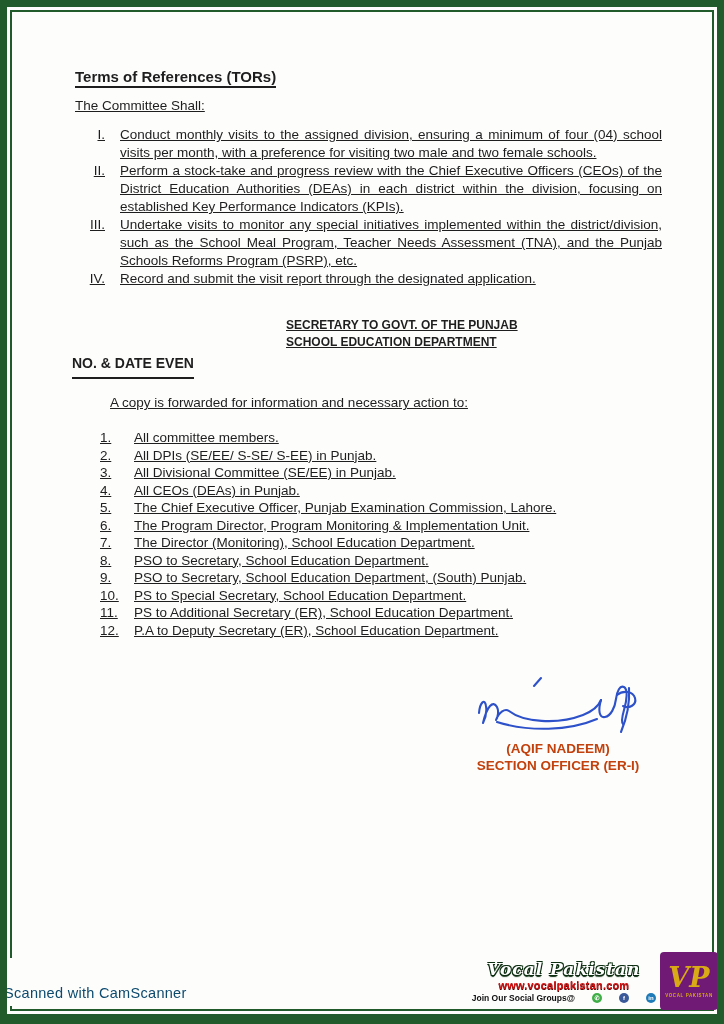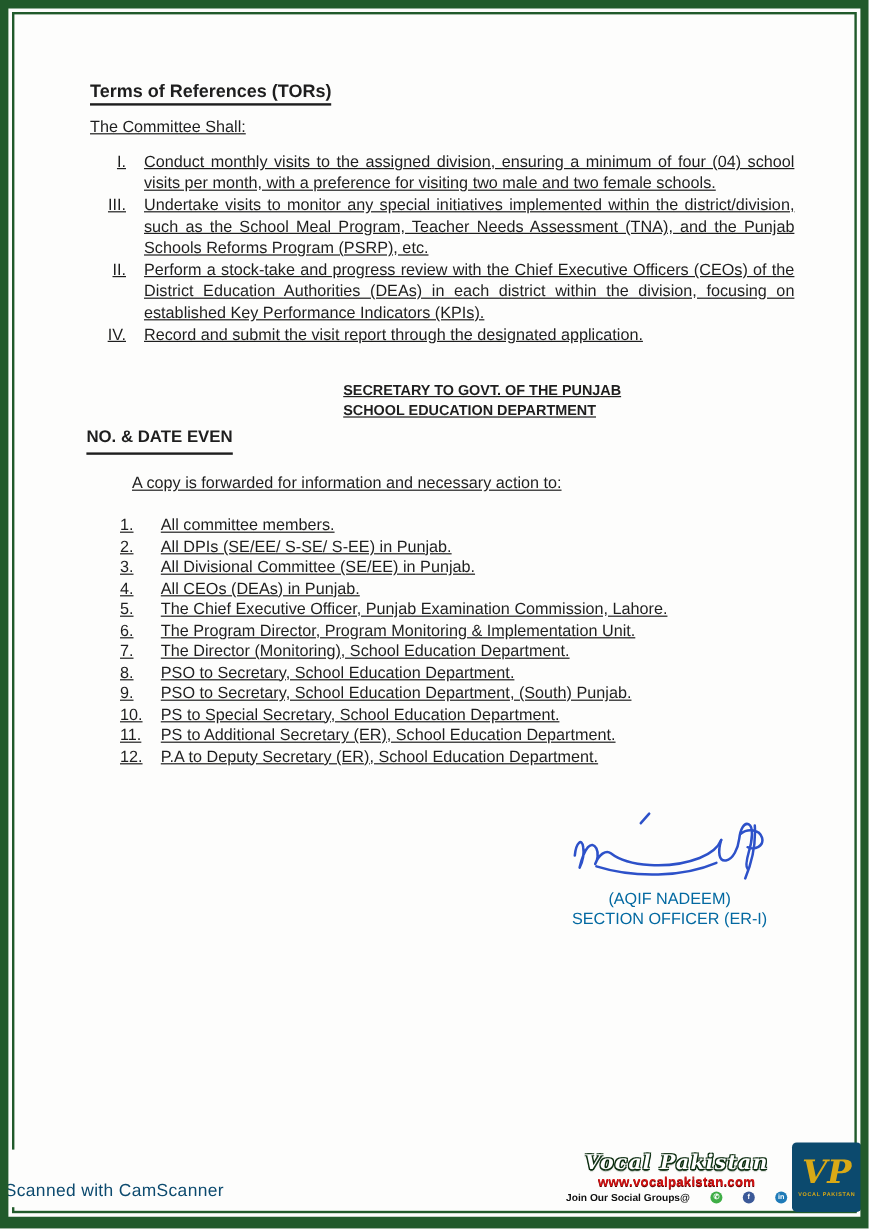--- a/index.html
+++ b/index.html
@@ -85,24 +85,24 @@
   
   .sig-area {
     position: absolute;
     top: 676px; left: 438px;
     width: 240px;
     text-align: center;
     z-index: 11;
   }
   .sig-svg { display: block; margin: 0 auto 6px auto; }
   .sig-name, .sig-title {
-    font-weight: normal;
+    font-weight: bold;
     font-size: 13.5px;
     line-height: 17px;
-    color: #0369a1;
+    color: #c2410c;
   }
   
   .cam-strip {
     position: absolute;
     left: 7px; right: 7px;
     top: 958px; height: 48px;
     background: #fdfdfc;
     z-index: 30;
   }
   .camscanner-text {
@@ -160,21 +160,21 @@
     width: 10px; height: 10px;
     border-radius: 50%;
     color: #fff;
     font-size: 6px;
     font-weight: bold;
     display: flex; align-items: center; justify-content: center;
     line-height: 1;
   }
   .vp-box {
     width: 58px; height: 58px;
-    background: #0c4a6e;
+    background: #701a75;
     border-radius: 4px;
     display: flex; flex-direction: column;
     align-items: center; justify-content: center;
     position: relative;
   }
   .vp-monogram {
     font-family: "DejaVu Serif", serif;
     font-style: italic;
     font-weight: bold;
     font-size: 27px;
@@ -199,26 +199,26 @@
     </div>
 
     <div class="committee-line">The Committee Shall:</div>
 
     <div class="tor-list">
       <div class="tor-item">
         <div class="tor-num">I.</div>
         <div class="tor-text">Conduct monthly visits to the assigned division, ensuring a minimum of four (04) school visits per month, with a preference for visiting two male and two female schools.</div>
       </div>
       <div class="tor-item">
+        <div class="tor-num">II.</div>
+        <div class="tor-text">Perform a stock-take and progress review with the Chief Executive Officers (CEOs) of the District Education Authorities (DEAs) in each district within the division, focusing on established Key Performance Indicators (KPIs).</div>
+      </div>
+      <div class="tor-item">
         <div class="tor-num">III.</div>
         <div class="tor-text">Undertake visits to monitor any special initiatives implemented within the district/division, such as the School Meal Program, Teacher Needs Assessment (TNA), and the Punjab Schools Reforms Program (PSRP), etc.</div>
-      </div>
-      <div class="tor-item">
-        <div class="tor-num">II.</div>
-        <div class="tor-text">Perform a stock-take and progress review with the Chief Executive Officers (CEOs) of the District Education Authorities (DEAs) in each district within the division, focusing on established Key Performance Indicators (KPIs).</div>
       </div>
       <div class="tor-item">
         <div class="tor-num">IV.</div>
         <div class="tor-text">Record and submit the visit report through the designated application.</div>
       </div>
     </div>
 
     <div class="issuer-block">
       <div>SECRETARY TO GOVT. OF THE PUNJAB</div>
       <div>SCHOOL EDUCATION DEPARTMENT</div>

